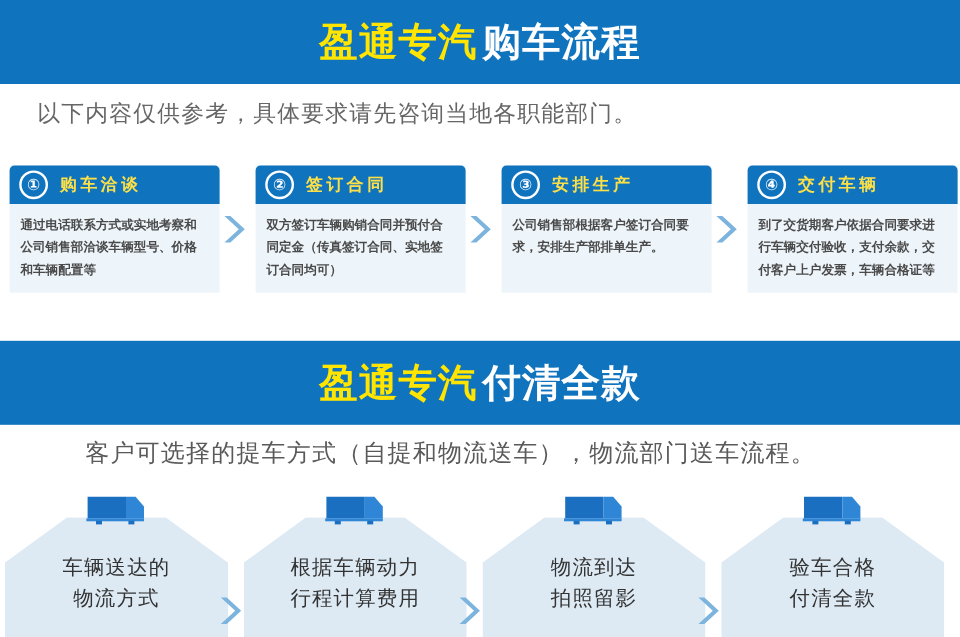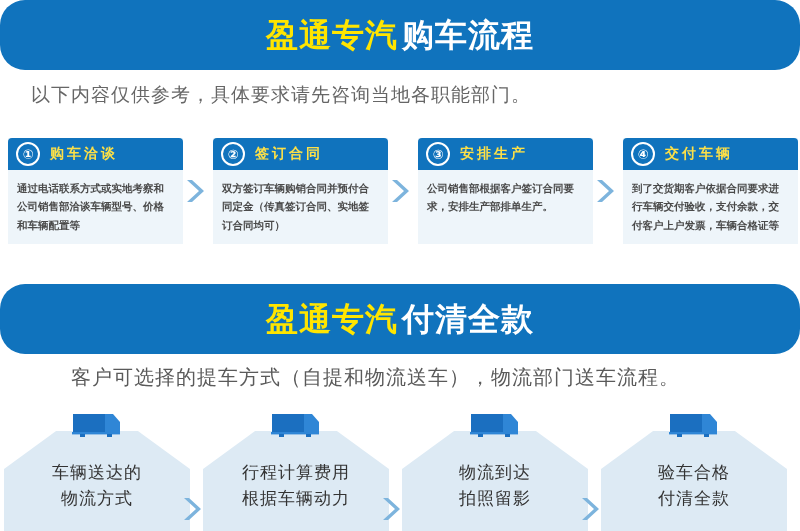--- a/index.html
+++ b/index.html
@@ -11,21 +11,21 @@
     font-family: "Liberation Sans", "DejaVu Sans", sans-serif;
   }
 
   .page { position: relative; width: 800px; height: 531px; background: #ffffff; }
 
   
   .banner {
     position: absolute;
     left: 0; width: 800px;
     background: #1073bd;
-    display: flex; align-items: center; justify-content: center; border-radius: 25px;
+    display: flex; align-items: center; justify-content: center;
   }
   .banner-1 { top: 0; height: 70px; }
   .banner-2 { top: 284px; height: 70px; }
   .banner-title {
     font-size: 32px; font-weight: bold; letter-spacing: 1px;
     line-height: 1; white-space: nowrap;
   }
   .brand { color: #ffe500; }
   .rest  { color: #ffffff; padding-left: 4px; }
 
@@ -223,22 +223,22 @@
       <div class="ltruck">
         <svg viewBox="0 0 52 30">
           <path d="M2 6 H34 V24 H2 Z" fill="#1b6fc0"></path>
           <path d="M34 6 H42 L49 14 V24 H34 Z" fill="#2f86d6"></path>
           <rect x="1" y="24" width="48" height="2.4" fill="#2f86d6"></rect>
           <rect x="9" y="26" width="5" height="3" fill="#1b6fc0"></rect>
           <rect x="36" y="26" width="5" height="3" fill="#1b6fc0"></rect>
         </svg>
       </div>
       <div class="ltext">
+        <div>根据车辆动力</div>
         <div>行程计算费用</div>
-        <div>根据车辆动力</div>
       </div>
     </div>
 
     <div class="l-arrow larrow-b">
       <svg viewBox="0 0 22 26">
           <path d="M4 2 L16 13 L4 24 L9 24 L21 13 L9 2 Z" fill="currentColor"></path>
         </svg>
     </div>
 
     <div class="lcard lcard-3">

